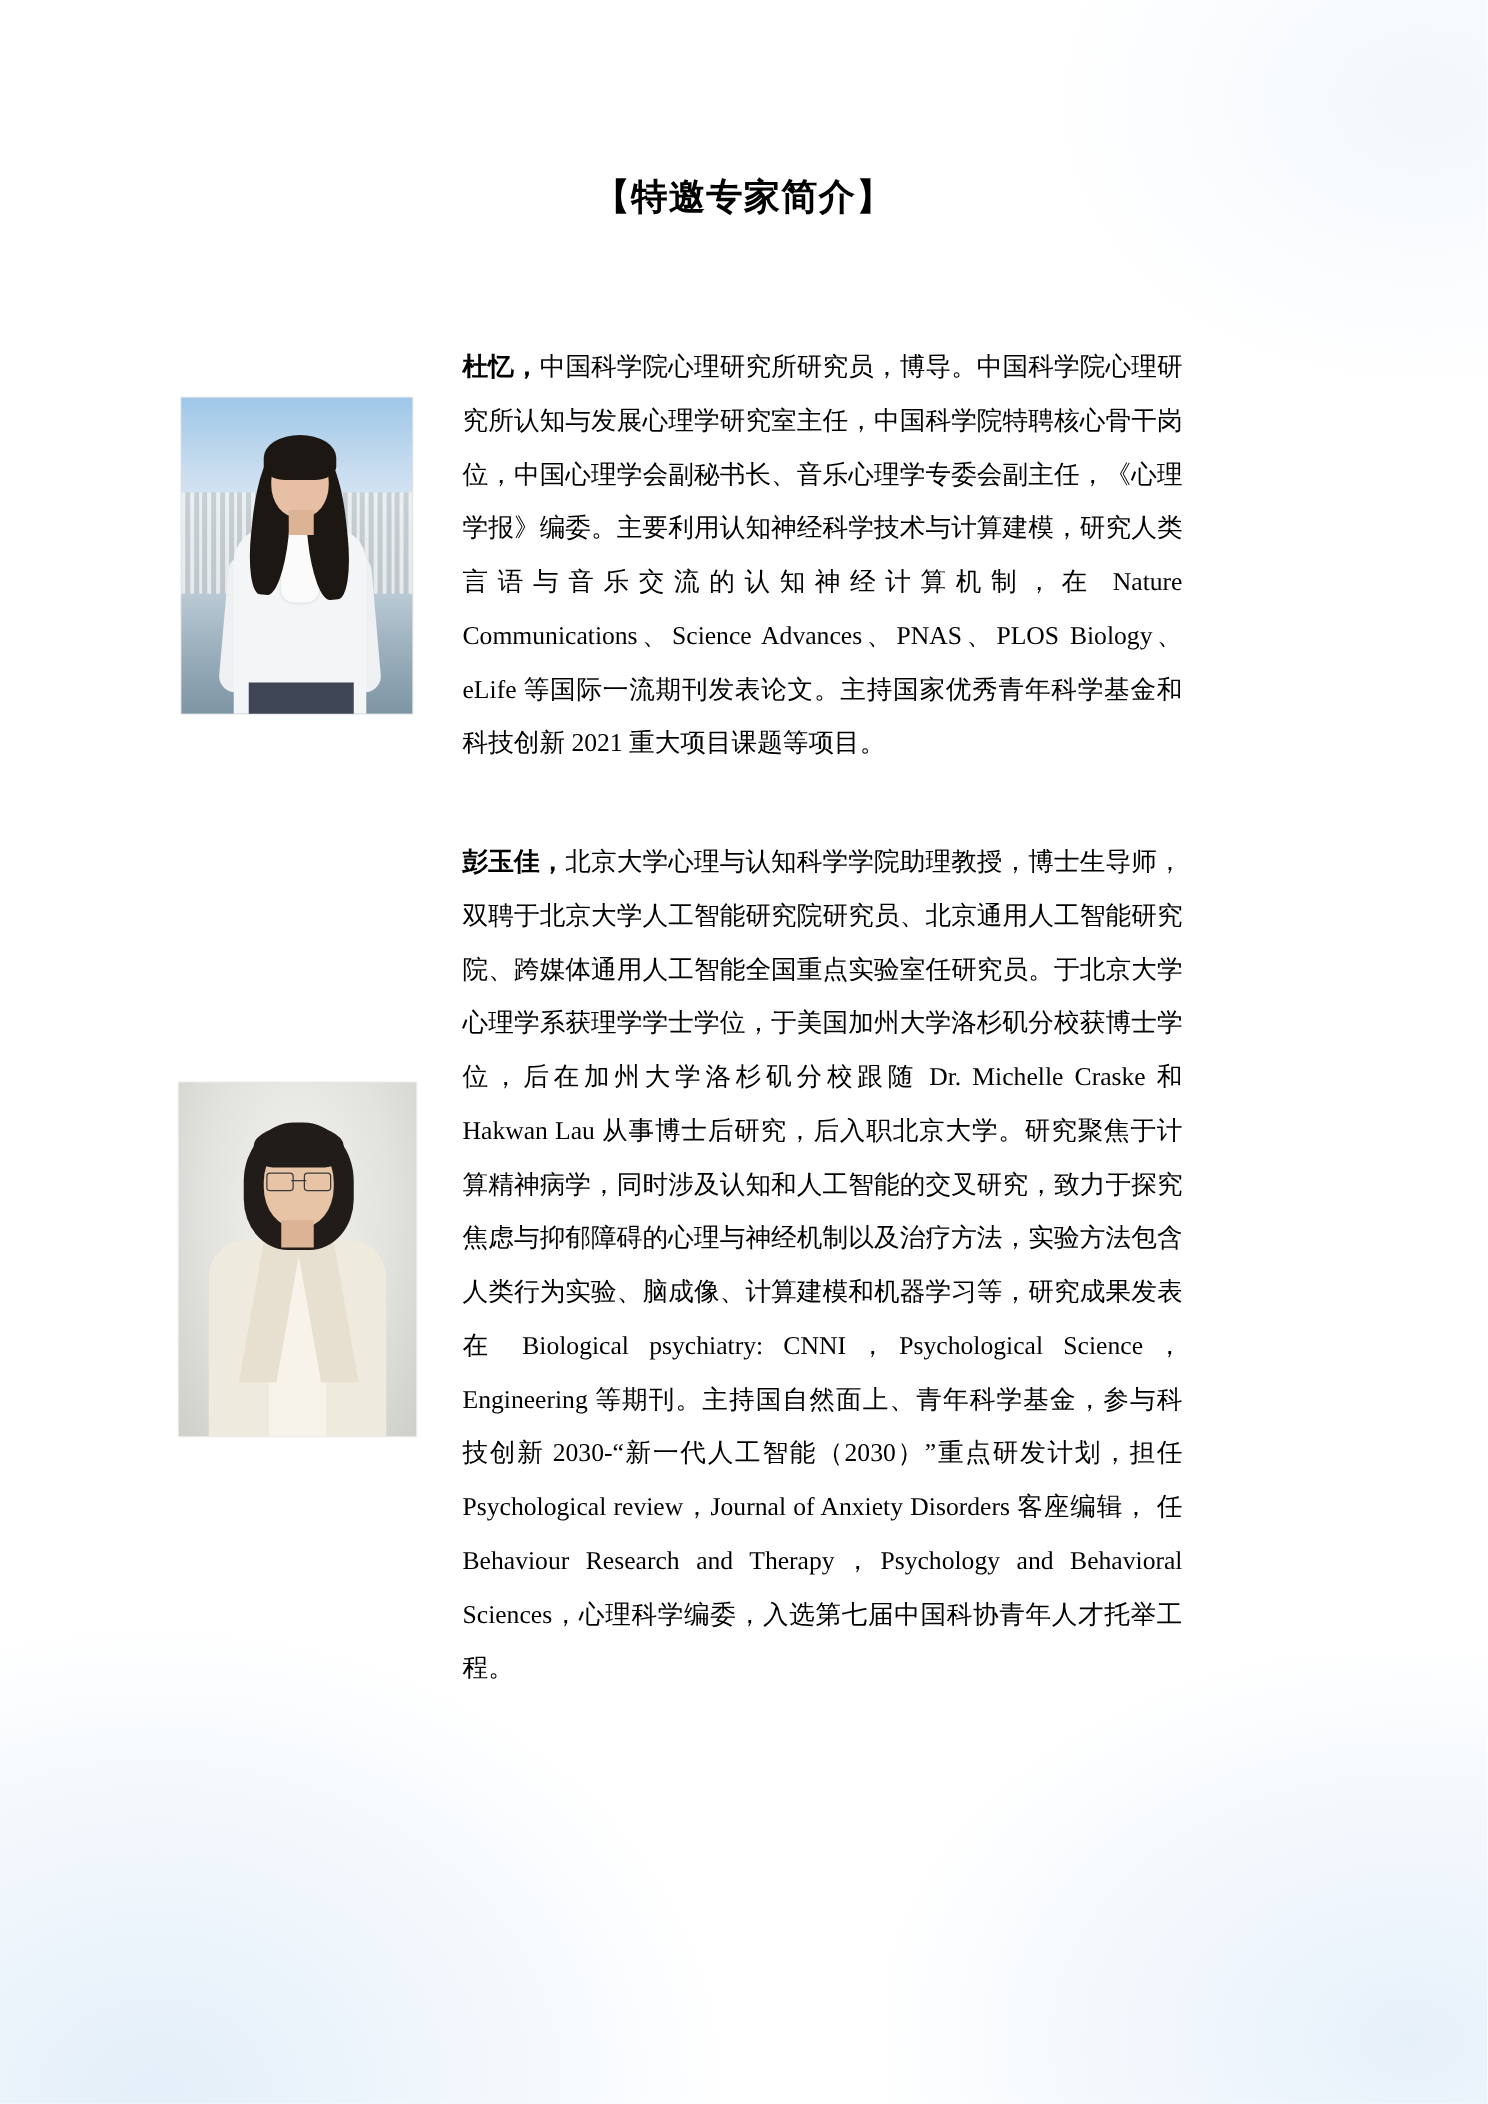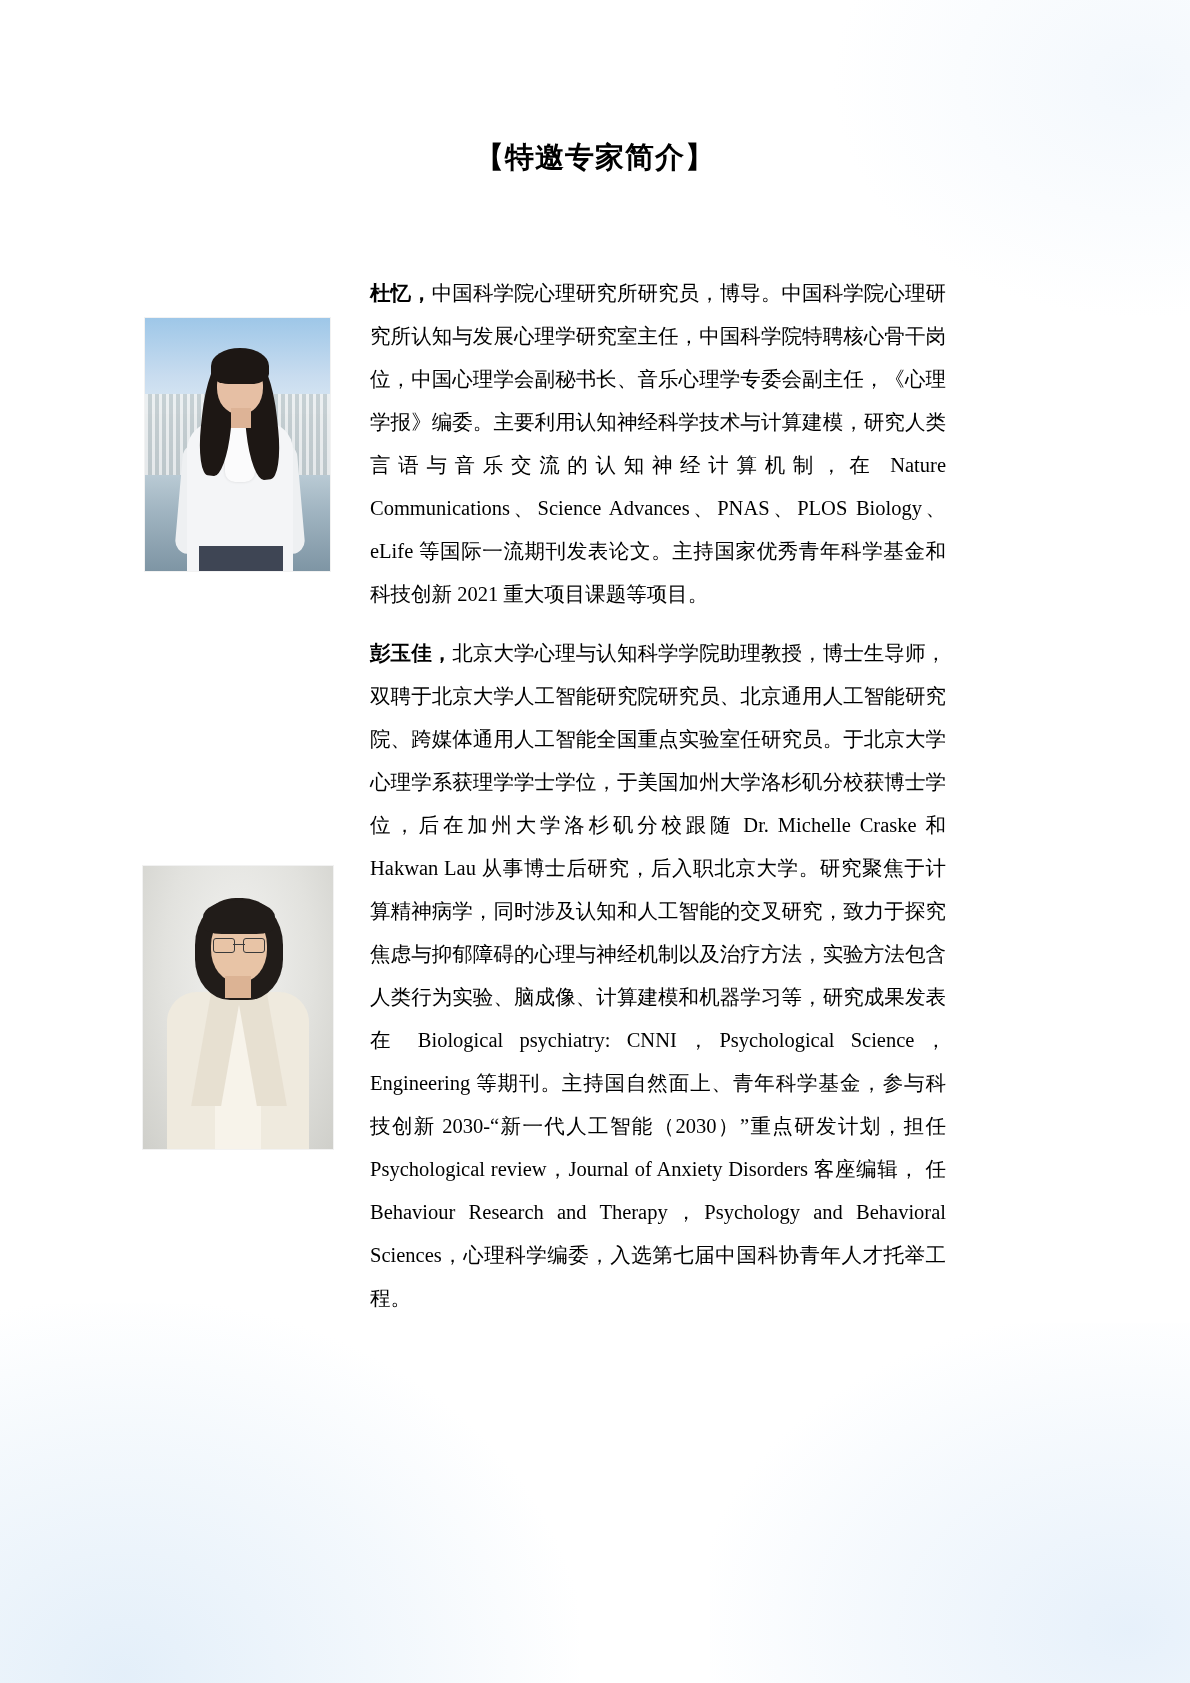--- a/index.html
+++ b/index.html
@@ -78,21 +78,21 @@
   .bio-text {
     position: absolute;
     font-size: 20.5px;
     line-height: 43px;
     text-align: justify;
     text-justify: inter-ideograph;
     font-family: "Liberation Serif", "DejaVu Serif", serif;
   }
   .bio-text .name {
     font-weight: bold;
-    font-family: Liberation Serif, serif;
+    font-family: Liberation Sans, sans-serif;
   }
 
   
   #photo-du {
     left: 145px;
     top: 318px;
     width: 185px;
     height: 253px;
   }
   #photo-du .sky {
@@ -247,17 +247,17 @@
     <div class="head"></div>
     <div class="fringe"></div>
     <div class="glasses">
       <i class="l"></i>
         <b></b>
         <i class="r"></i>
     </div>
     <div class="neck"></div>
   </div>
 
-  <div class="bio-text" style="left:370px; top:632px; width:576px;">
+  <div class="bio-text" style="left:370px; top:668px; width:576px;">
     <span class="name">彭玉佳，</span><span>北京大学心理与认知科学学院助理教授，博士生导师，双聘于北京大学人工智能研究院研究员、北京通用人工智能研究院、跨媒体通用人工智能全国重点实验室任研究员。于北京大学心理学系获理学学士学位，于美国加州大学洛杉矶分校获博士学位，后在加州大学洛杉矶分校跟随 Dr. Michelle Craske 和 Hakwan Lau 从事博士后研究，后入职北京大学。研究聚焦于计算精神病学，同时涉及认知和人工智能的交叉研究，致力于探究焦虑与抑郁障碍的心理与神经机制以及治疗方法，实验方法包含人类行为实验、脑成像、计算建模和机器学习等，研究成果发表在 Biological psychiatry: CNNI，Psychological Science，Engineering 等期刊。主持国自然面上、青年科学基金，参与科技创新 2030-“新一代人工智能（2030）”重点研发计划，担任 Psychological review，Journal of Anxiety Disorders 客座编辑， 任 Behaviour Research and Therapy，Psychology and Behavioral Sciences，心理科学编委，入选第七届中国科协青年人才托举工程。</span>
   </div>
 
 </div>
 
 </body></html>

